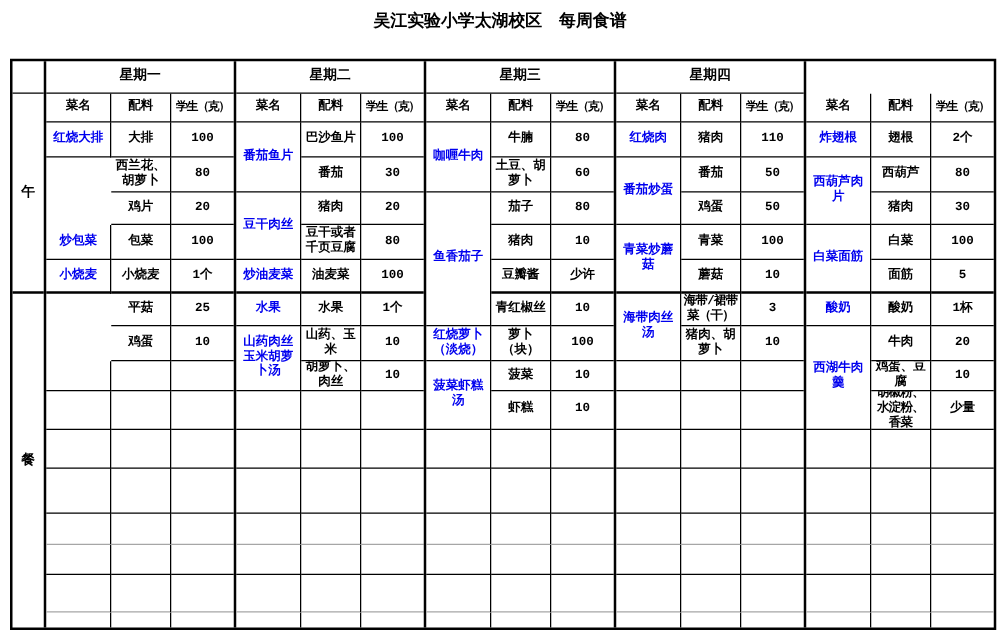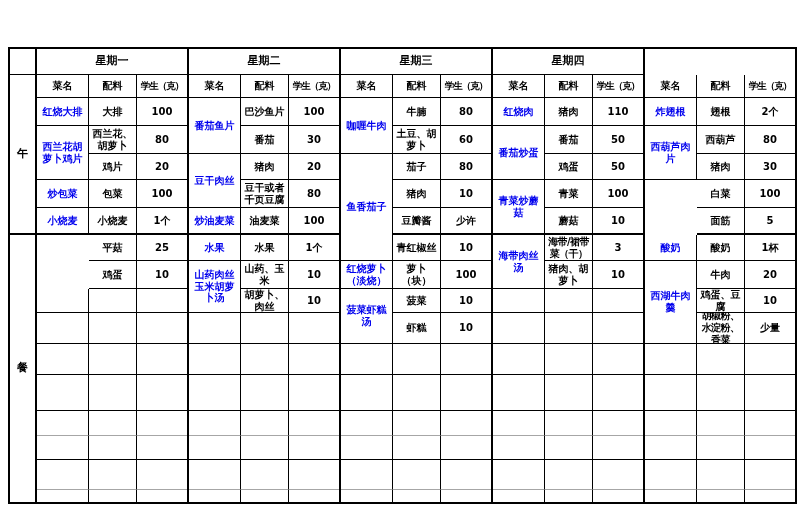--- a/index.html
+++ b/index.html
@@ -16,20 +16,21 @@
   .tbl {
     position:absolute; left:8px; top:47px;
     display:flex; border:2px solid #000; background:#fff; font-weight:700;
   }
   .mealcol { width:25px; display:grid; grid-template-rows:26px 160px 267px; }
   .mealcol .c { border-right:none; }
   .dg {
     display:grid; border-left:2px solid #000;
     grid-template-columns:52px 48px 50px;
     grid-template-rows:26px 23px 28px 28px 26px 28px 27px 26px 28px 24px 31px 31px 36px 25px 24px 30px 12px;
+    font-family:Liberation Mono, monospace;
   }
   .c {
     display:flex; align-items:center; justify-content:center;
     text-align:center; font-size:10px; line-height:1.18;
     border-right:1px solid #000; border-bottom:1px solid #000;
     padding:0 1px; overflow:hidden;
   }
   .hd { font-size:11px; border-right:none; }
   .lc { border-right:none; }
   .n  { color:var(--blue); }
@@ -37,37 +38,37 @@
   .gb { border-bottom-color:var(--gray); }
   .bb0 { border-bottom:none; }
   .sub3 { font-size:9.5px; letter-spacing:-1px; }
   .tight { letter-spacing:-0.6px; }
   .ml { font-size:11px; }
 </style>
 </head>
 <body>
 
 <div class="titlebox">
+  <div class="t1">吴江实验小学太湖校区　每周食谱</div>
 </div>
 
 <div class="tbl">
 
   <div class="mealcol">
     <div class="c"></div>
     <div class="c ml sec">午</div>
     <div class="c ml bb0">餐</div>
   </div>
 
   <div class="dg">
     <div class="c hd" style="grid-area:1/1/2/4">星期一</div>
     <div class="c" style="grid-area:2/1">菜名</div>
     <div class="c" style="grid-area:2/2">配料</div>
     <div class="c sub3 lc" style="grid-area:2/3">学生（克）</div>
     <div class="c n" style="grid-area:3/1">红烧大排</div>
-    <div class="c n" style="grid-area:4/1/6/2">西兰花胡萝卜鸡片</div>
     <div class="c n" style="grid-area:6/1">炒包菜</div>
     <div class="c n sec" style="grid-area:7/1">小烧麦</div>
     <div class="c" style="grid-area:3/2">大排</div>
     <div class="c lc" style="grid-area:3/3">100</div>
     <div class="c" style="grid-area:4/2">西兰花、胡萝卜</div>
     <div class="c lc" style="grid-area:4/3">80</div>
     <div class="c" style="grid-area:5/2">鸡片</div>
     <div class="c lc" style="grid-area:5/3">20</div>
     <div class="c" style="grid-area:6/2">包菜</div>
     <div class="c lc" style="grid-area:6/3">100</div>
@@ -247,20 +248,21 @@
       <div class="c bb0" style="grid-area: 17 / 2;"></div>
       <div class="c lc bb0" style="grid-area: 17 / 3;"></div>
     </div>
 
   <div class="dg">
     <div class="c" style="grid-area:2/1">菜名</div>
     <div class="c" style="grid-area:2/2">配料</div>
     <div class="c sub3 lc" style="grid-area:2/3">学生（克）</div>
     <div class="c n" style="grid-area:3/1">炸翅根</div>
     <div class="c n" style="grid-area:4/1/6/2">西葫芦肉片</div>
+    <div class="c n sec" style="grid-area:6/1/8/2">白菜面筋</div>
     <div class="c n" style="grid-area:8/1">酸奶</div>
     <div class="c n" style="grid-area:9/1/12/2">西湖牛肉羹</div>
     <div class="c" style="grid-area:3/2">翅根</div>
     <div class="c lc" style="grid-area:3/3">2个</div>
     <div class="c" style="grid-area:4/2">西葫芦</div>
     <div class="c lc" style="grid-area:4/3">80</div>
     <div class="c" style="grid-area:5/2">猪肉</div>
     <div class="c lc" style="grid-area:5/3">30</div>
     <div class="c" style="grid-area:6/2">白菜</div>
     <div class="c lc" style="grid-area:6/3">100</div>

